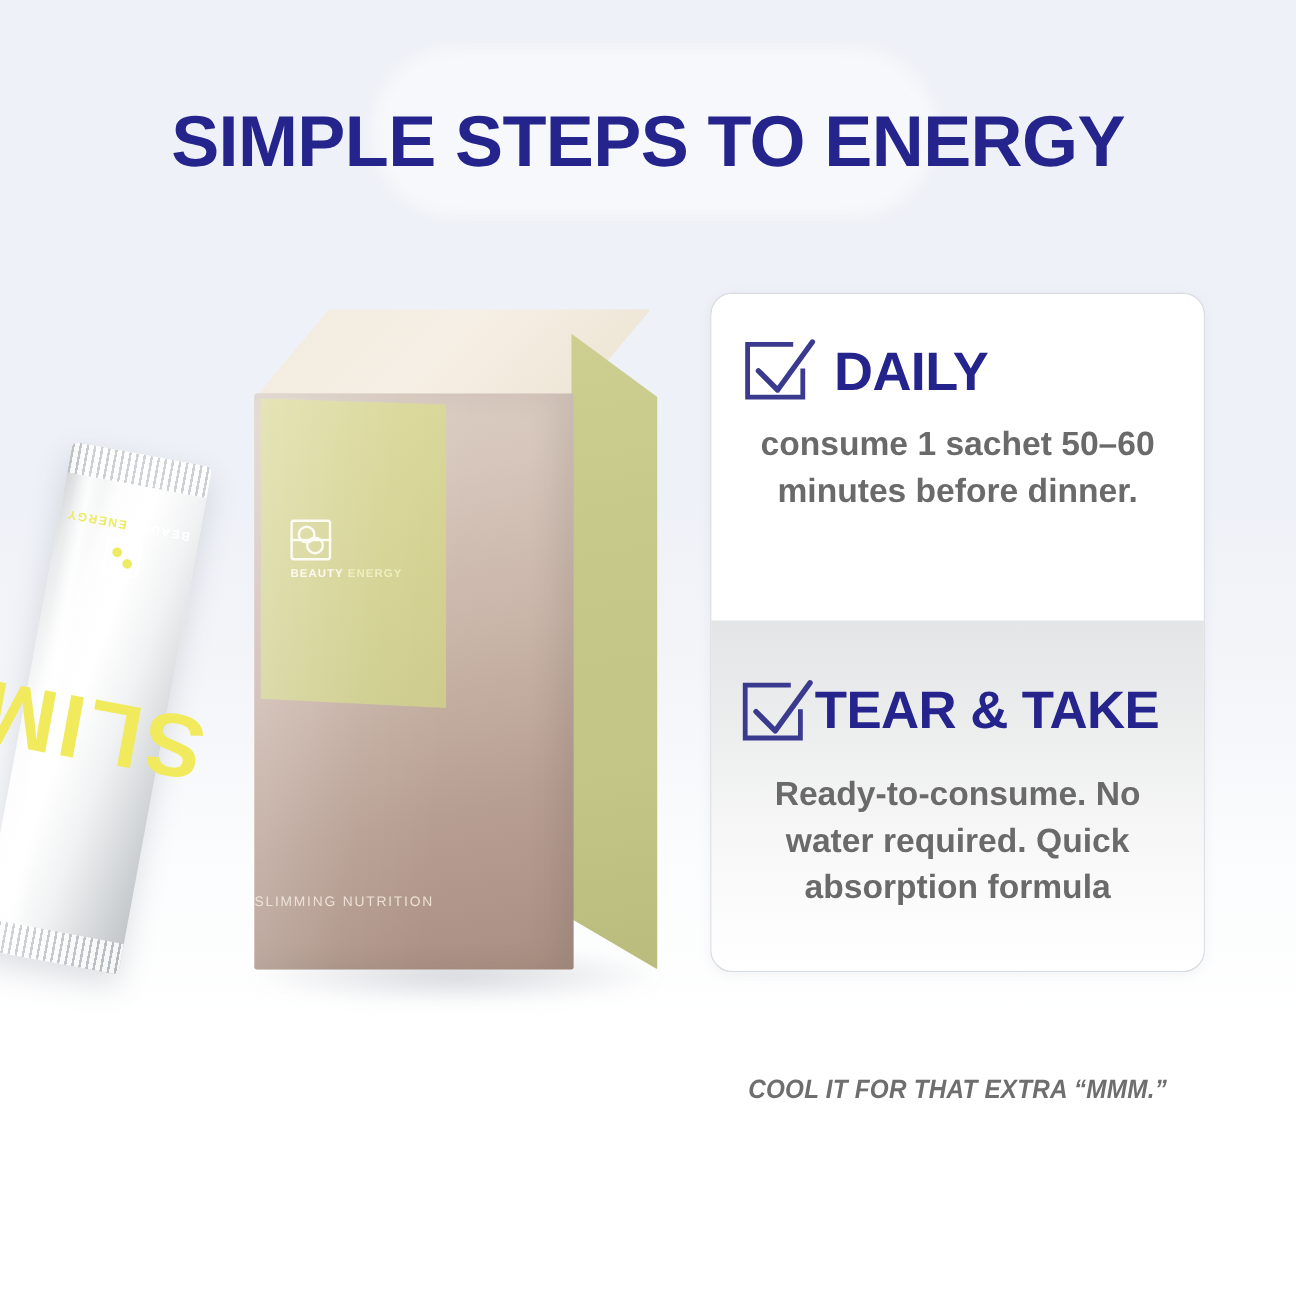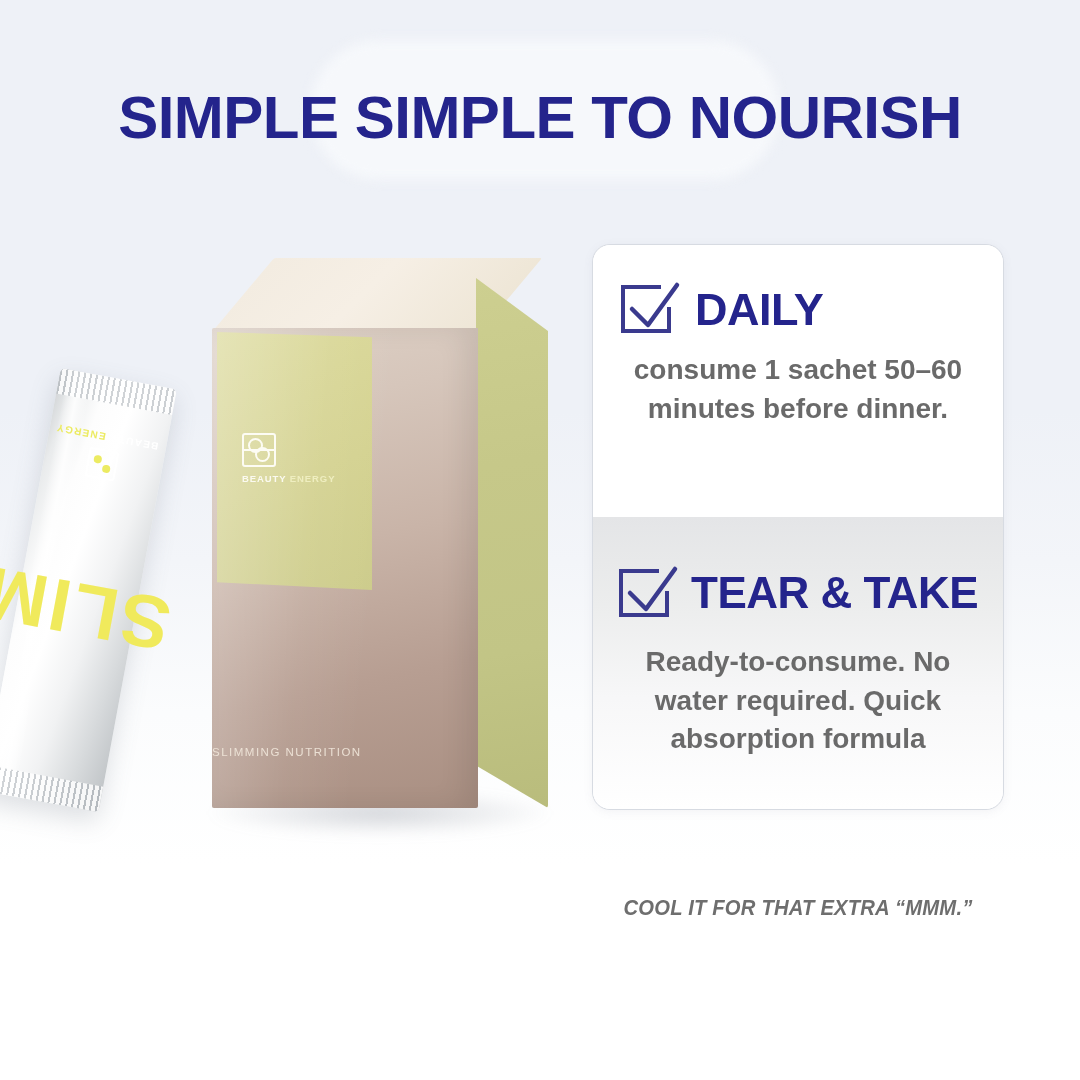--- a/index.html
+++ b/index.html
@@ -246,21 +246,21 @@
     border-radius:0 0 18px 18px;
   }
 
   .step-head {
     display:flex;
     align-items:center;
     gap:14px;
     padding:0 14px;
   }
   .step-head.daily { padding-top:36px; padding-left:26px; }
-  .step-head.tear  { padding-top:48px; padding-left:24px; gap:16px; }
+  .step-head.tear  { padding-top:48px; padding-left:24px; gap:4px; }
 
   .check-icon { flex:0 0 auto; width:62px; height:56px; }
 
   .step-title {
     font-size:45px;
     font-weight:700;
     color:#24248c;
     letter-spacing:-0.5px;
     line-height:1;
     white-space:nowrap;
@@ -293,21 +293,21 @@
     white-space:nowrap;
   }
 </style>
 </head>
 <body>
 
 <div id="stage">
 
   <div class="headline-blob"></div>
 
-  <div class="headline">SIMPLE SIMPLE TO NOURISH</div>
+  <div class="headline">SIMPLE STEPS TO ENERGY</div>
 
   <div class="scene">
 
     <div class="box-shadow-pool"></div>
 
     <div class="sachet-wrap">
       <div class="sachet">
         <div class="sachet-sheen"></div>
         <div class="sachet-crimp top"></div>
         <div class="sachet-crimp bottom"></div>

